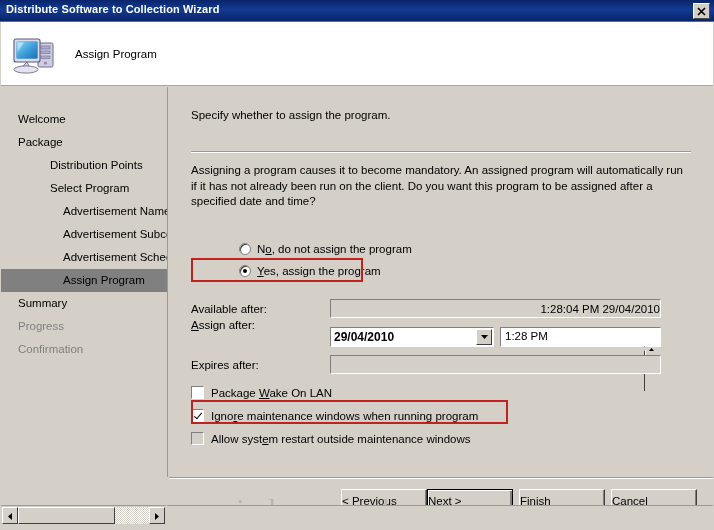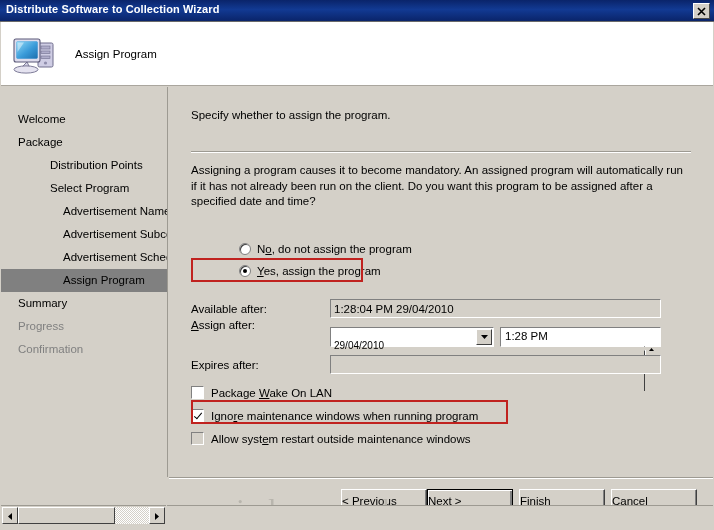--- a/index.html
+++ b/index.html
@@ -214,43 +214,44 @@
     border-top: 1px solid #808080;
     border-left: 1px solid #808080;
     border-right: 1px solid #ffffff;
     border-bottom: 1px solid #ffffff;
     padding-left: 3px;
     overflow: hidden;
     white-space: nowrap;
   }
   .tb-readonly { background: #d4d0c8; }
 
-  .available-box { left: 161px; top: 212px; width: 331px; }
+  .available-box { left: 161px; top: 212px; width: 331px; text-align: right; }
   .expires-box   { left: 161px; top: 268px; width: 331px; }
 
   .combo {
     position: absolute;
     left: 161px;
     top: 240px;
     width: 164px;
     height: 20px;
     background: #ffffff;
     box-sizing: border-box;
     border-top: 1px solid #808080;
     border-left: 1px solid #808080;
     border-right: 1px solid #ffffff;
     border-bottom: 1px solid #ffffff;
     cursor: default;
   }
   .combo-text {
     position: absolute;
-    left: 3px; top: 12px;
-    font-size: 10px;
-    color: #000;
-    white-space: nowrap;
+    left: 3px; top: 2px;
+    font-size: 12px;
+    color: #000;
+    white-space: nowrap;
+    font-weight: bold;
   }
   .combo-btn {
     position: absolute;
     right: 1px; top: 1px;
     width: 16px; height: 16px;
     background: #d4d0c8;
     border-top: 1px solid #ffffff;
     border-left: 1px solid #ffffff;
     border-right: 1px solid #404040;
     border-bottom: 1px solid #404040;

